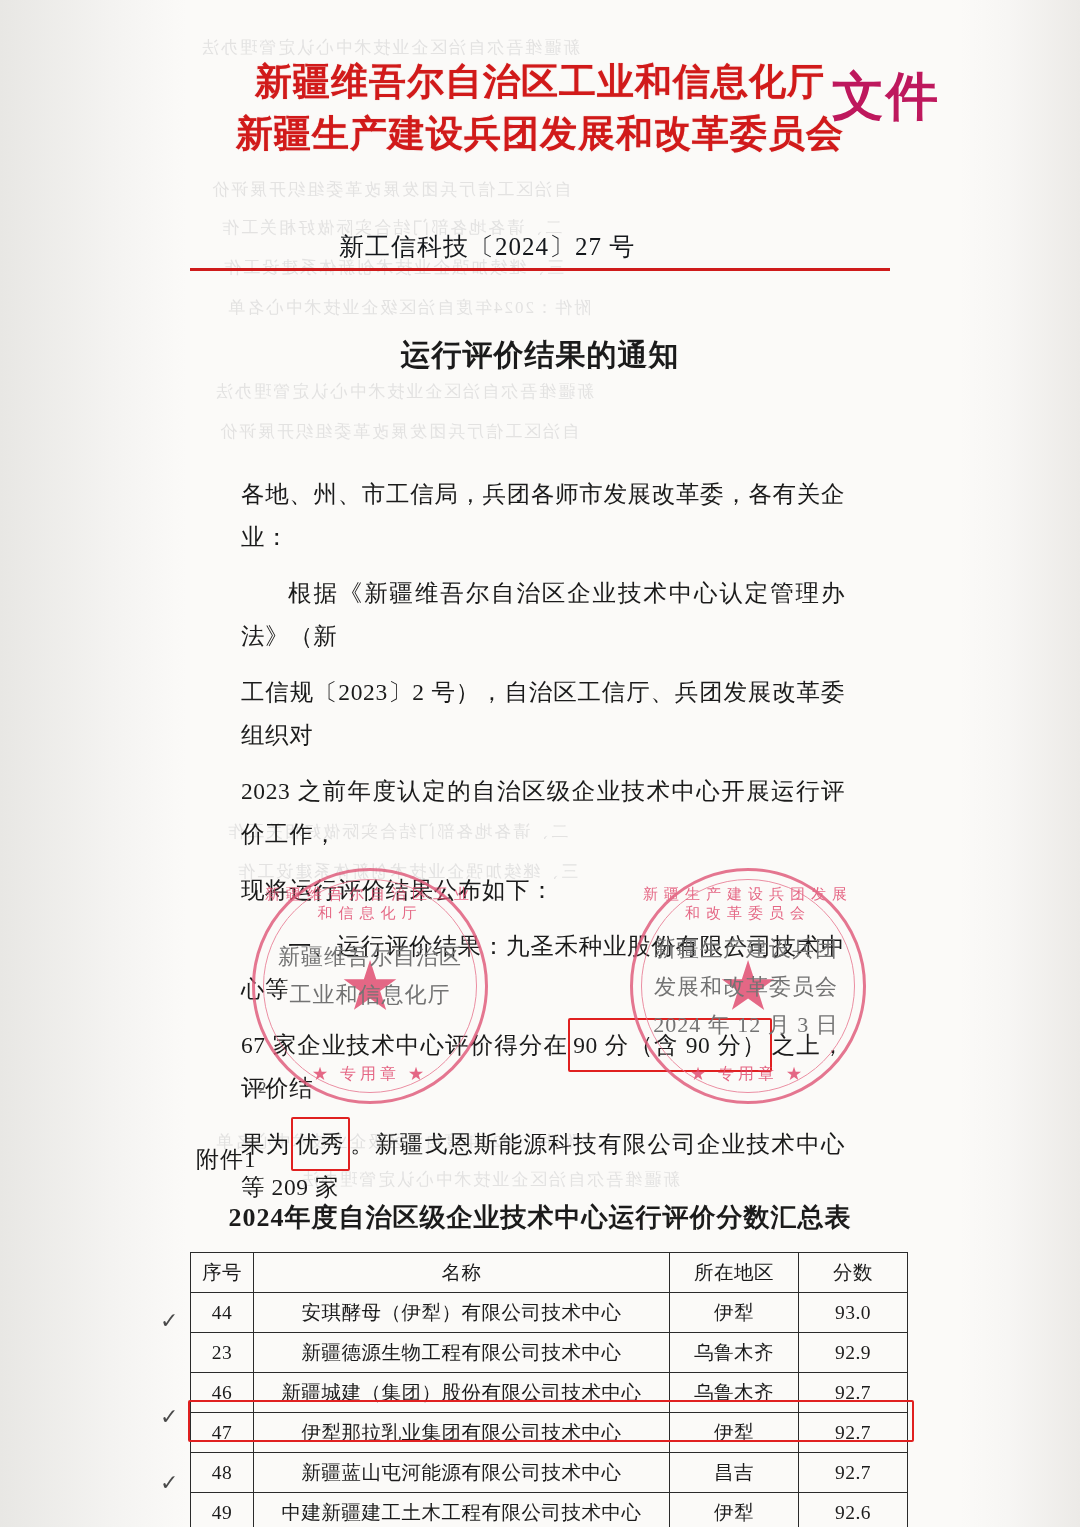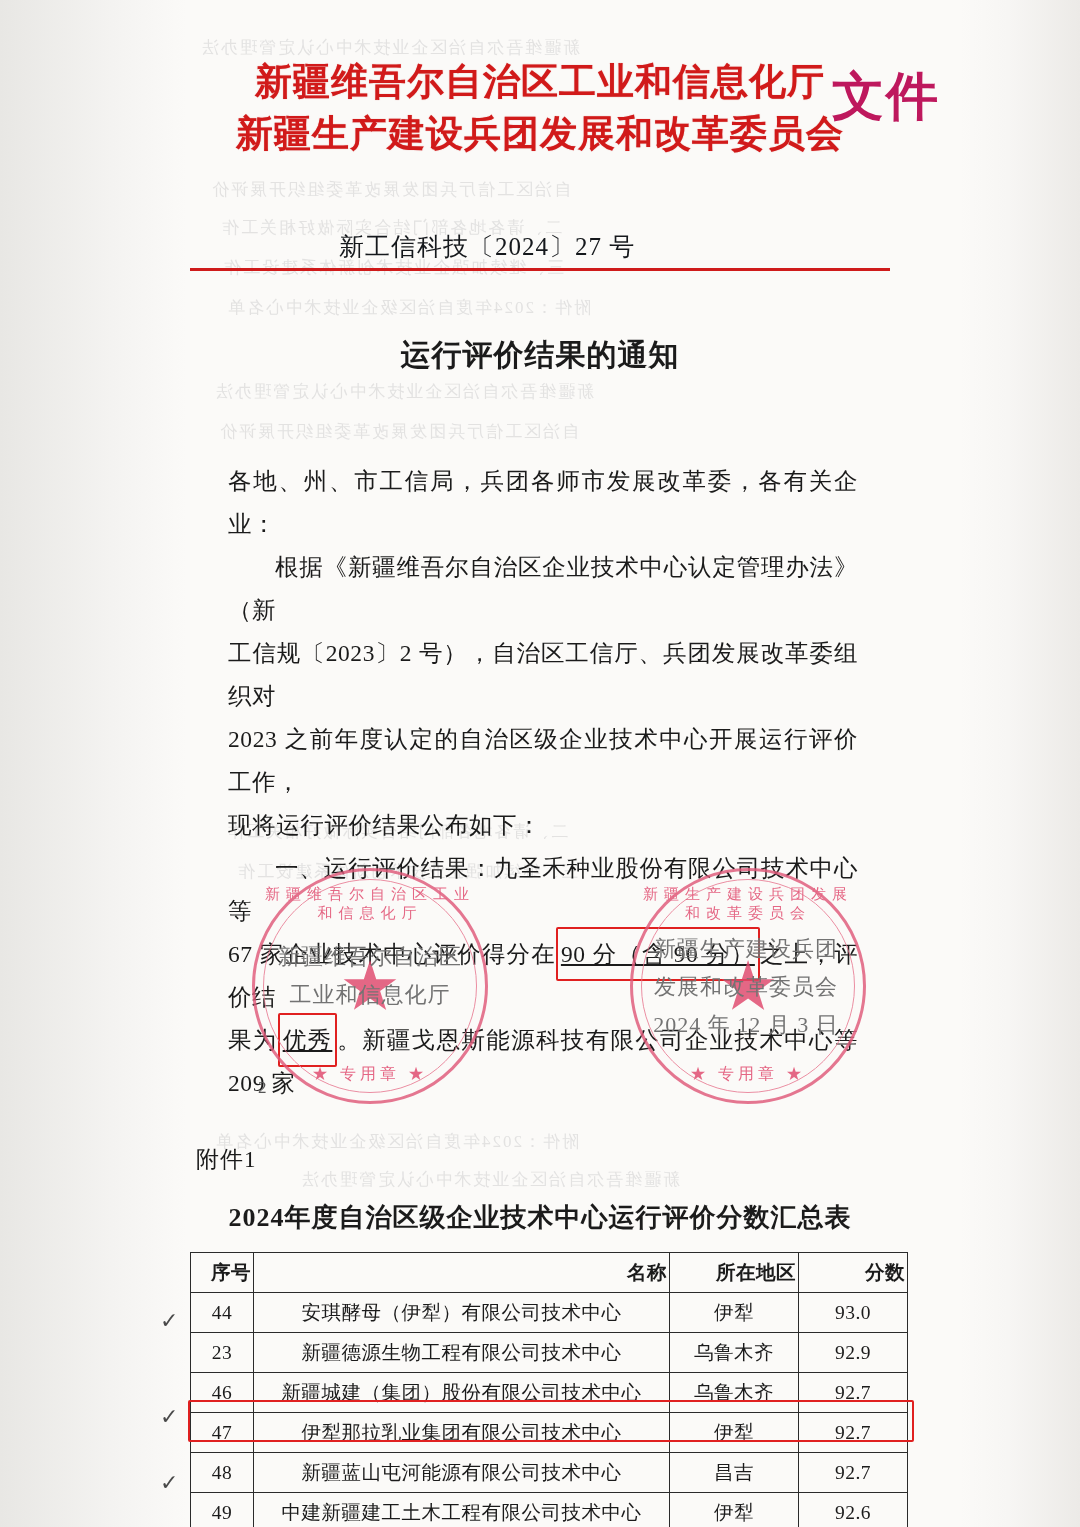--- a/index.html
+++ b/index.html
@@ -53,27 +53,26 @@
   
   .title{
     position:absolute;left:190px;top:332px;width:700px;text-align:center;
     font-size:30px;font-weight:bold;line-height:46px;letter-spacing:1px;
   }
   
   .body-text{
     position:absolute;left:228px;top:460px;width:630px;
     font-size:23.5px;line-height:43px;letter-spacing:.6px;text-align:justify;
   }
-  .body-text p{margin:0;}
+  .body-text p{margin:13px;}
   .indent{text-indent:2em;}
   .hl-box{
     border:2px solid #e02020;
     padding:12px 3px;
     border-radius:2px;
-    text-decoration:underline;
   }
   
   .seal{
     position:absolute;width:230px;height:230px;border-radius:50%;
     border:3px solid #e05a7a;
     color:#de3f66;
     opacity:.82;
   }
   .seal .ring{
     position:absolute;left:8px;top:8px;right:8px;bottom:8px;
@@ -108,21 +107,21 @@
     border-collapse:collapse;
     font-size:19.5px;
   }
   table.score th,table.score td{
     border:1.6px solid #2b2b2b;
     text-align:center;
     padding:6px 2px;
     height:24px;
     letter-spacing:.5px;
   }
-  table.score th{font-weight:bold;text-align:right;}
+  table.score th{font-weight:normal;}
   .col-no{width:58px;}
   .col-region{width:124px;}
   .col-score{width:104px;}
   .row-hl td{ }
   .hl-row-box{
     position:absolute;left:188px;top:1400px;width:722px;height:38px;
     border:2.5px solid #e02020;border-radius:2px;pointer-events:none;
   }
   .tick{
     position:absolute;color:#4a4a4a;font-size:22px;font-family:"Liberation Serif",serif;

